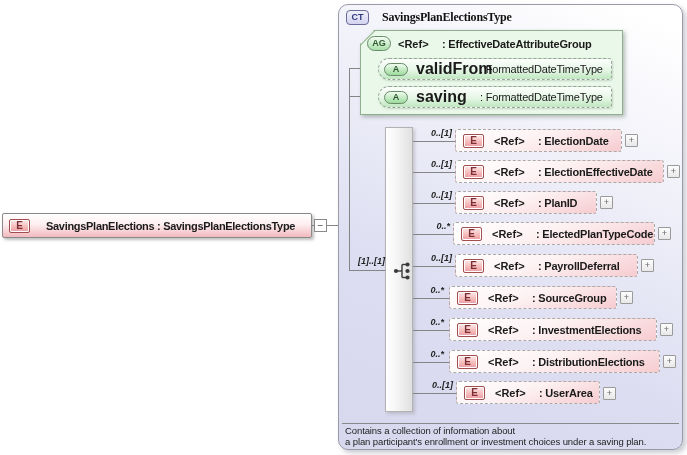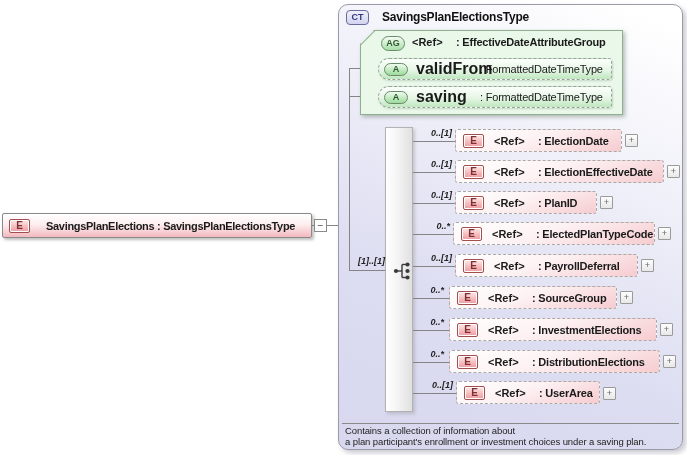--- a/index.html
+++ b/index.html
@@ -28,28 +28,28 @@
 
   
   .ct-box{position:absolute;left:338px;top:4px;width:345px;height:446px;
     border:1px solid #9a9aa8;border-radius:10px;
     background:linear-gradient(205deg,#ffffff 4%,#f2f2fa 30%,#dcddf1 68%,#d7d8ee 100%);
     box-shadow:3px 3px 5px rgba(100,100,125,.35);}
   .ct-header{position:absolute;left:7px;top:5px;display:flex;align-items:flex-start;}
   .badge-ct{width:23px;height:15px;border:1px solid #6a6a9a;border-radius:4px;
     background:linear-gradient(180deg,#f0f0fb,#d3d3f0);color:#333a7a;
     font-size:9px;font-weight:bold;line-height:13px;text-align:center;}
-  .ct-title{margin-left:13px;font-size:12px;font-weight:bold;color:#111;letter-spacing:-0.2px;white-space:nowrap;}
+  .ct-title{margin-left:13px;font-size:12px;font-weight:bold;color:#111;letter-spacing:-0.2px;white-space:nowrap;font-family:Liberation Serif, serif;}
 
   
   .ag-wrap{position:absolute;left:360px;top:30px;filter:drop-shadow(2px 2px 2px rgba(90,110,90,.45));}
   .ag-box{width:263px;height:85px;background:#e9f8e9;border:1px solid #8fae8f;
     clip-path:polygon(14px 0,100% 0,100% 100%,0 100%,0 14px);position:relative;}
   .ag-bevel{position:absolute;left:-3px;top:6px;width:20px;height:1px;background:#8fae8f;transform:rotate(-45deg);}
-  .ag-header{position:absolute;left:20px;top:5px;display:flex;align-items:flex-start;width:250px;}
+  .ag-header{position:absolute;left:6px;top:5px;display:flex;align-items:center;width:250px;}
   .badge-ag{width:24px;height:15px;flex:0 0 24px;border:1px solid #6a8a6a;border-radius:8px;
     background:linear-gradient(180deg,#f4fcf4,#a8dfa8);color:#2f5a2f;
     font-size:9px;font-weight:bold;line-height:13px;text-align:center;}
   .ag-header .ref{margin-left:7px;width:44px;font-size:11px;font-weight:bold;color:#1a1a1a;}
   .ag-header .lbl{font-size:11px;font-weight:bold;color:#1a1a1a;white-space:nowrap;letter-spacing:-0.2px;}
 
   .attr-row{position:absolute;width:234px;height:22px;
     border:1px dashed #9aa39a;border-radius:12px 4px 4px 12px;
     background:linear-gradient(180deg,#fcfffc 0%,#e6f6e6 55%,#bfe7bf 100%);
     box-shadow:1px 1px 2px rgba(100,120,100,.25);

